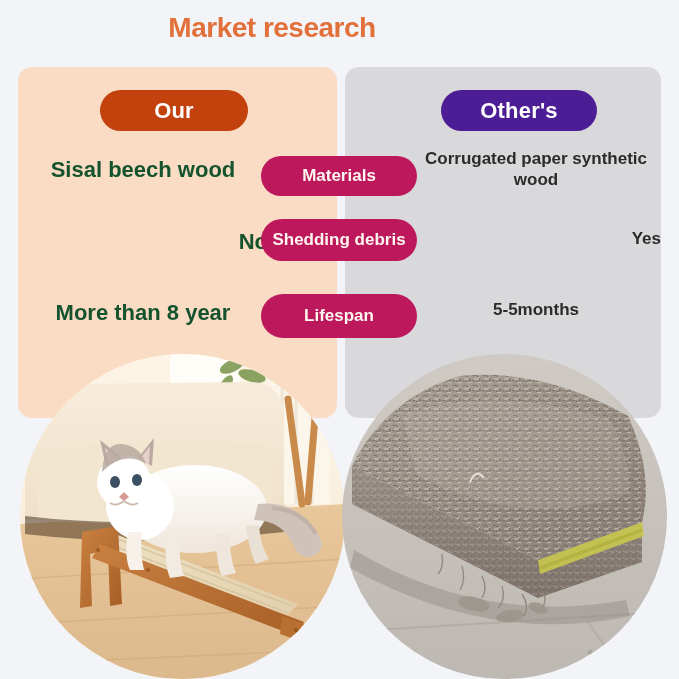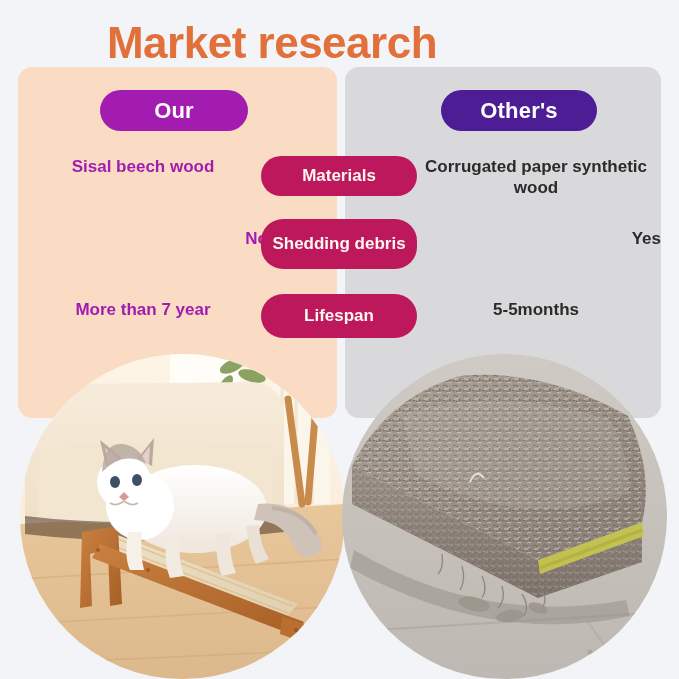--- a/index.html
+++ b/index.html
@@ -7,75 +7,75 @@
   body {
     background:#f3f4f8;
     font-family:"Liberation Sans", sans-serif;
     position:relative;
     overflow:hidden;
   }
 
   
   .title {
     position:absolute;
-    top:18px; left:0; width:544px;
+    top:12px; left:0; width:544px;
     text-align:center;
-    font-size:44px;
+    font-size:28px;
     font-weight:bold;
     color:#e2703a;
     letter-spacing:-0.5px;
   }
 
   
   .panel { position:absolute; border-radius:14px; }
   .panel-our   { left:18px;  top:67px; width:319px; height:351px; background:#f9dcc3; }
   .panel-other { left:345px; top:67px; width:316px; height:351px; background:#d9d9dc; }
 
   
   .col-badge {
     position:absolute;
     height:41px;
     border-radius:21px;
     display:flex; align-items:center; justify-content:center;
     font-size:22px; font-weight:bold; color:#ffffff;
     letter-spacing:0.2px;
   }
-  .badge-our   { left:100px; top:90px;  width:148px; background:#a21caf; }
+  .badge-our   { left:100px; top:90px;  width:148px; background:#c2410c; }
   .badge-other { left:441px; top:90px;  width:156px; background:#4c1d95; }
 
   
   .val {
     position:absolute;
     text-align:center;
     font-weight:bold;
     line-height:1.25;
   }
-  .val-left  { left:18px;  width:250px; color:#a21caf; font-size:17px; }
+  .val-left  { left:18px;  width:250px; color:#14532d; font-size:22px; }
   .val-right { left:411px; width:250px; color:#2b2b2b; font-size:17px; }
 
   .row1 { top:156px; }
-  .row1b{ top:156px; }
+  .row1b{ top:148px; }
   .row2 { top:228px;text-align:right; }
   .row3 { top:299px; }
 
   
   .val.single { line-height:1.25; }
 
   
   .feat {
     position:absolute;
     left:261px; width:156px;
     background:#be185d;
     border-radius:22px;
     display:flex; align-items:center; justify-content:center;
     color:#fdf6ee; font-weight:bold; font-size:17px;
     text-align:center; line-height:1.15;
   }
   .feat1 { top:156px; height:40px; }
-  .feat2 { top:219px; height:50px;text-align:center; }
+  .feat2 { top:219px; height:42px;text-align:center; }
   .feat3 { top:294px; height:44px; }
 
   
   .photo {
     position:absolute;
     border-radius:50%;
     overflow:hidden;
   }
   .photo-left  { left:20px;  top:354px; width:325px; height:325px; }
   .photo-right { left:342px; top:354px; width:325px; height:325px; }
@@ -94,21 +94,21 @@
 <div class="col-badge badge-other">Other's</div>
 
 <div class="val val-left row1">Sisal beech wood</div>
 <div class="feat feat1">Materials</div>
 <div class="val val-right row1b">Corrugated paper synthetic wood</div>
 
 <div class="val val-left row2 single">No</div>
 <div class="feat feat2">Shedding debris</div>
 <div class="val val-right row2 single">Yes</div>
 
-<div class="val val-left row3 single">More than 7 year</div>
+<div class="val val-left row3 single">More than 8 year</div>
 <div class="feat feat3">Lifespan</div>
 <div class="val val-right row3 single">5-5months</div>
 
 <div class="photo photo-left">
   <svg class="ph-svg" viewBox="0 0 325 325" preserveAspectRatio="xMidYMid slice">
     <defs>
       <linearGradient id="wallg" x1="0" y1="0" x2="0" y2="1">
         <stop offset="0%" stop-color="#fdf4e6"></stop>
           <stop offset="100%" stop-color="#f6e9d6"></stop>
       </linearGradient>

